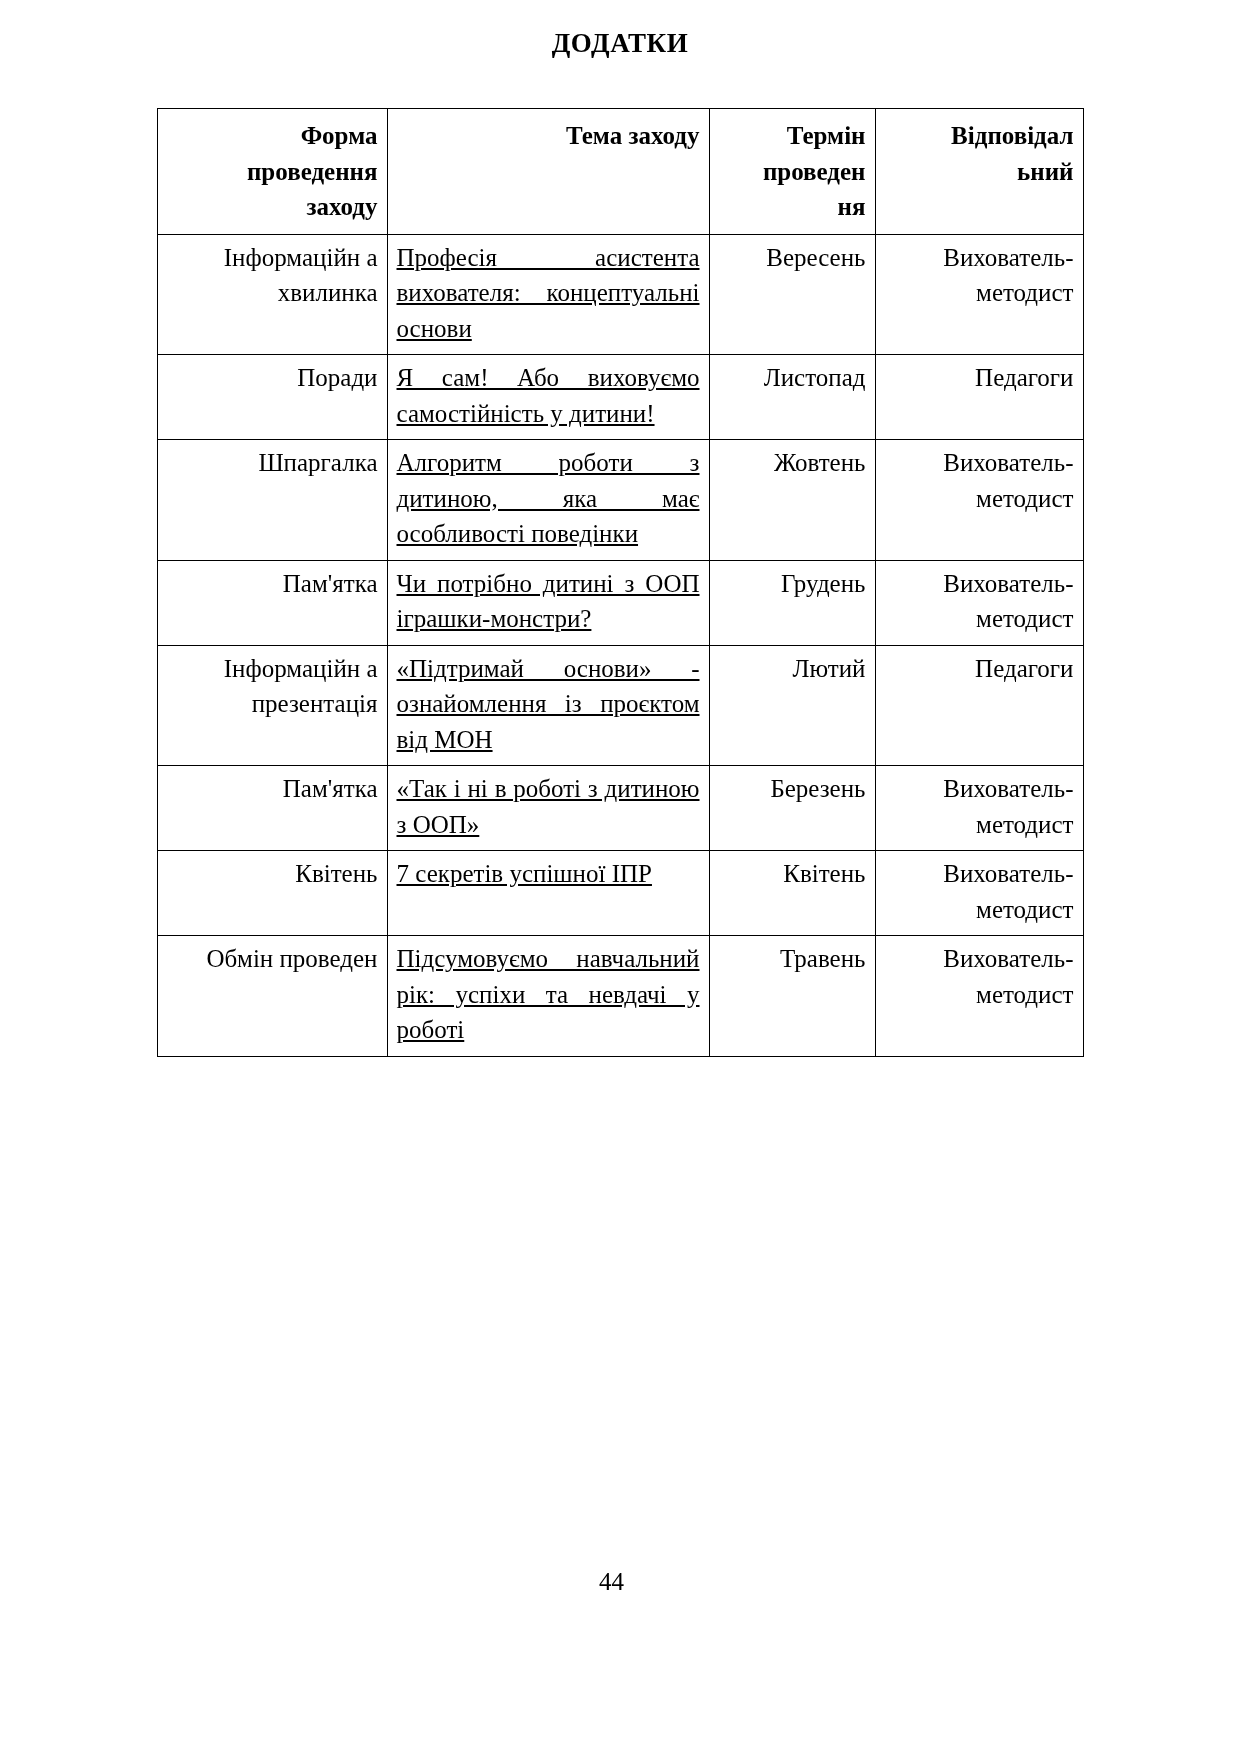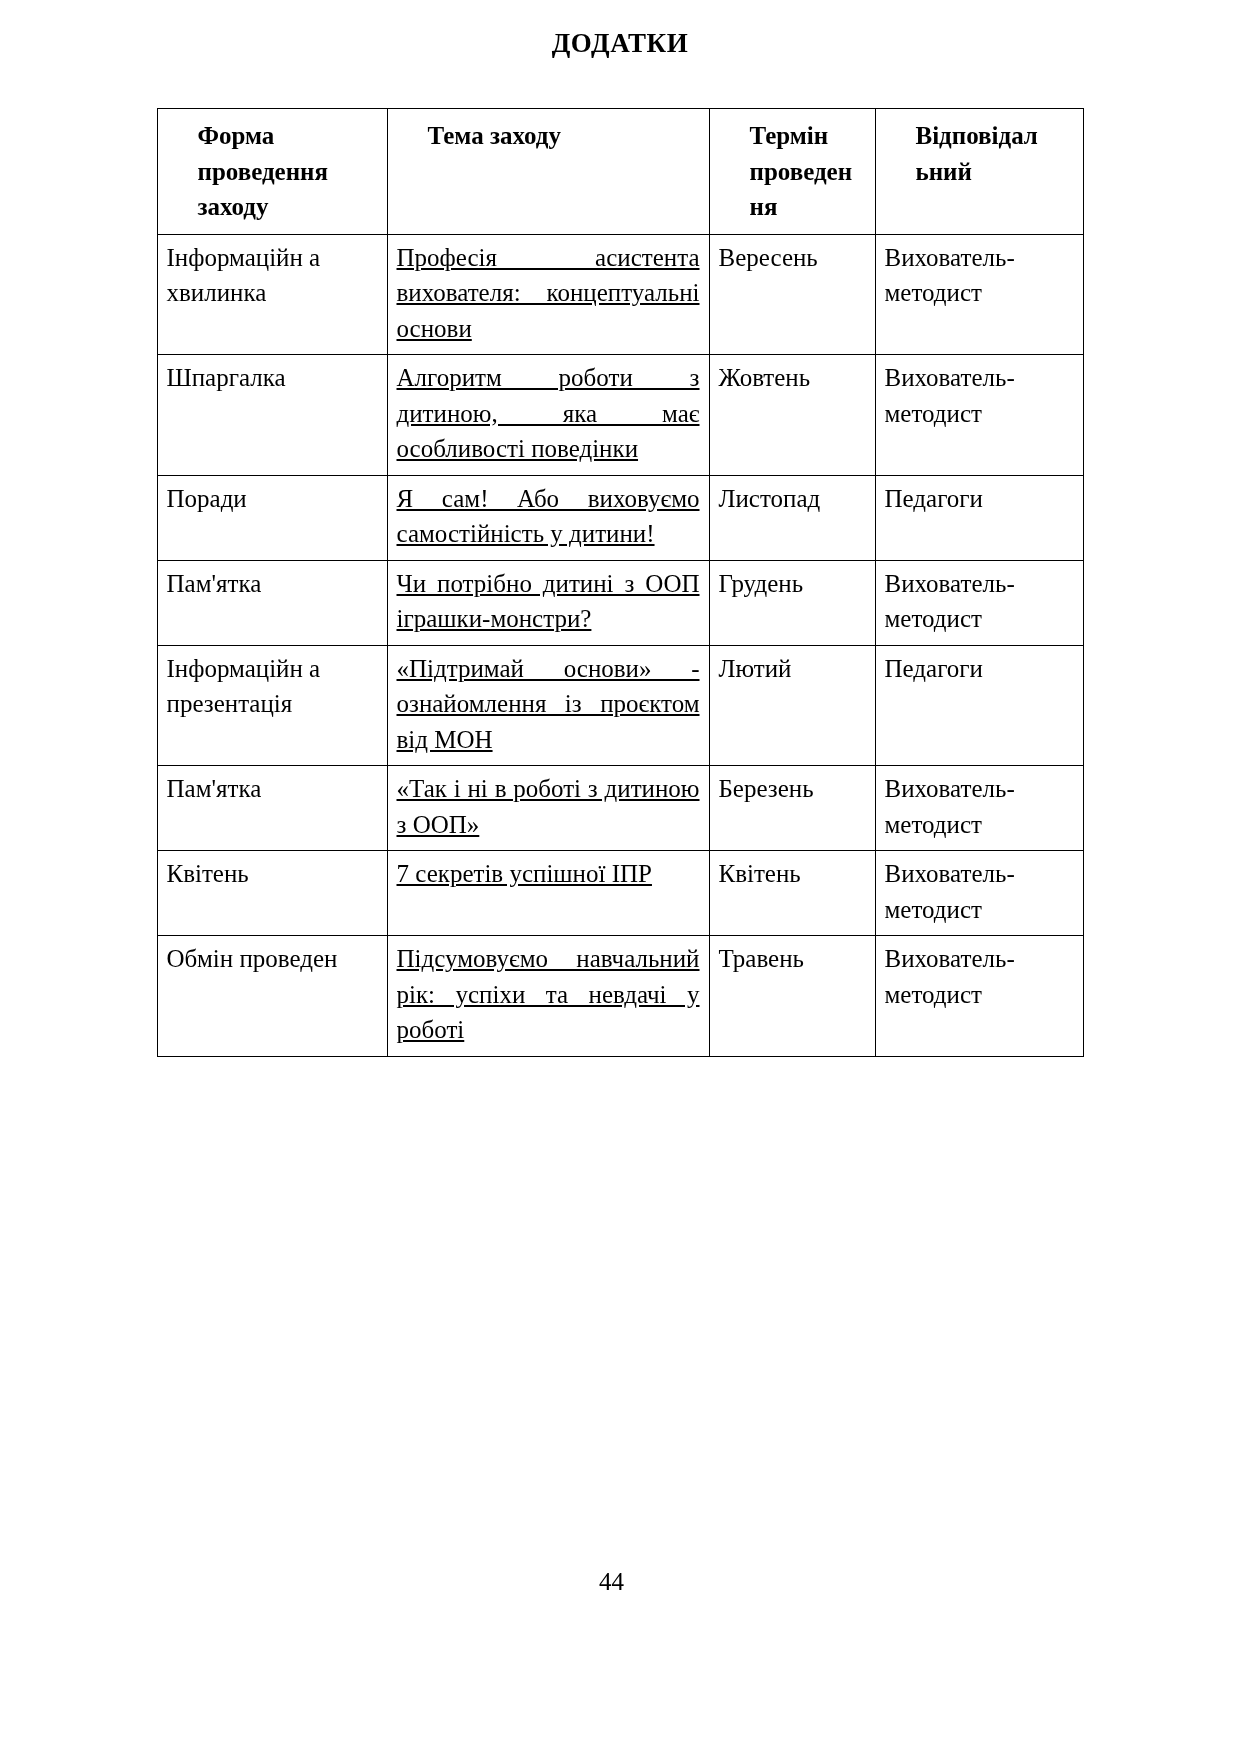--- a/index.html
+++ b/index.html
@@ -44,32 +44,32 @@
   }
   table.plan td, table.plan th {
     border: 1.6px solid #000000;
     padding: 5px 9px 8px 9px;
     font-size: 25px;
     line-height: 1.42;
     vertical-align: top;
   }
   table.plan th {
     font-weight: bold;
-    text-align: left;
+    text-align: right;
     padding-top: 9px;
     padding-bottom: 9px;
     padding-left: 40px;
   }
   .col-form  { width: 230px; }
   .col-theme { width: 322px; }
   .col-term  { width: 166px; }
   .col-resp  { width: 208px; }
 
   td.c-form, td.c-term, td.c-resp {
-    text-align: left;
+    text-align: right;
     margin-left: 19px;
   }
   td.c-theme {
     text-align: justify;
     text-align-last: left;
     text-justify: inter-word;
     text-decoration: underline;
   }
 
   .page-number {
@@ -105,30 +105,30 @@
       </tr>
     </thead>
     <tbody>
       <tr>
         <td class="c-form">Інформаційн а хвилинка</td>
         <td class="c-theme">Професія асистента вихователя: концептуальні основи</td>
         <td class="c-term">Вересень</td>
         <td class="c-resp">Вихователь-методист</td>
       </tr>
       <tr>
+        <td class="c-form">Поради</td>
+        <td class="c-theme">Я сам! Або виховуємо самостійність у дитини!</td>
+        <td class="c-term">Листопад</td>
+        <td class="c-resp">Педагоги</td>
+      </tr>
+      <tr>
         <td class="c-form">Шпаргалка</td>
         <td class="c-theme">Алгоритм роботи з дитиною, яка має особливості поведінки</td>
         <td class="c-term">Жовтень</td>
         <td class="c-resp">Вихователь-методист</td>
-      </tr>
-      <tr>
-        <td class="c-form">Поради</td>
-        <td class="c-theme">Я сам! Або виховуємо самостійність у дитини!</td>
-        <td class="c-term">Листопад</td>
-        <td class="c-resp">Педагоги</td>
       </tr>
       <tr>
         <td class="c-form">Пам'ятка</td>
         <td class="c-theme">Чи потрібно дитині з ООП іграшки-монстри?</td>
         <td class="c-term">Грудень</td>
         <td class="c-resp">Вихователь-методист</td>
       </tr>
       <tr>
         <td class="c-form">Інформаційн а презентація</td>
         <td class="c-theme">«Підтримай основи» - ознайомлення із проєктом від МОН</td>

